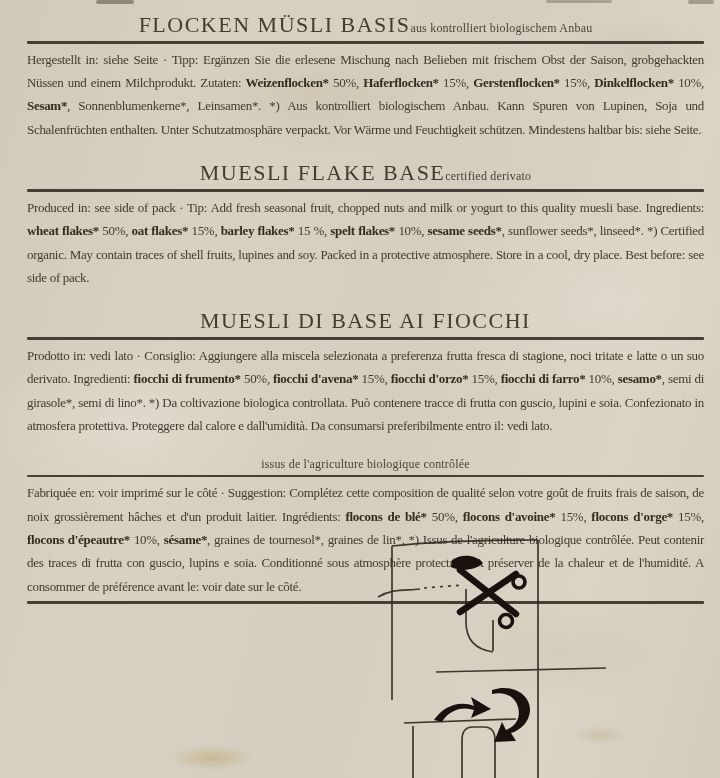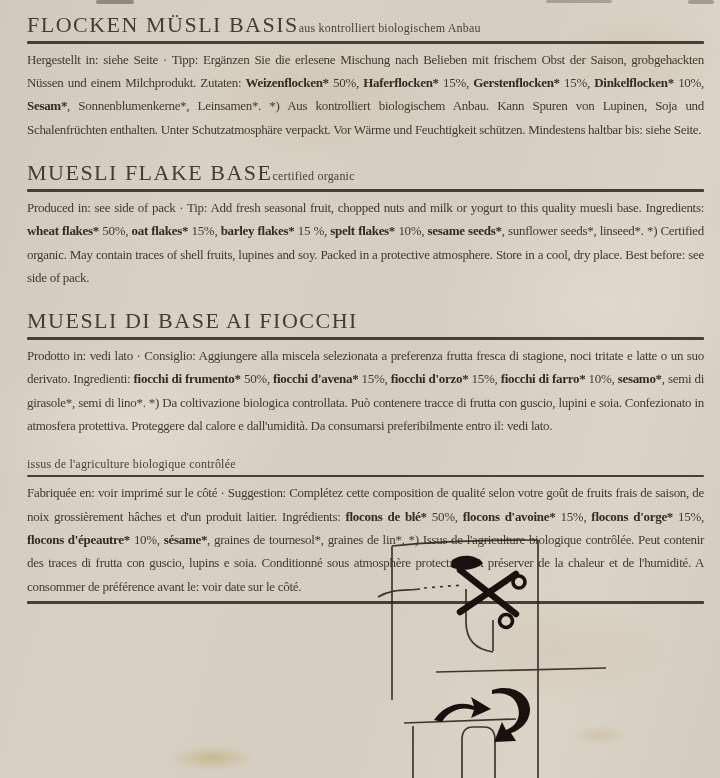--- a/index.html
+++ b/index.html
@@ -16,21 +16,21 @@
       radial-gradient(ellipse 120px 60px at 640px 55px, rgba(150,125,75,.09), transparent 70%),
       radial-gradient(ellipse 220px 130px at 130px 430px, rgba(255,255,245,.20), transparent 70%),
       radial-gradient(ellipse 260px 150px at 600px 300px, rgba(255,255,248,.14), transparent 70%),
       radial-gradient(ellipse 160px 80px at 560px 650px, rgba(150,120,70,.08), transparent 70%),
       radial-gradient(ellipse 60px 18px at 212px 758px, rgba(170,135,45,.30), transparent 70%),
       radial-gradient(ellipse 40px 14px at 600px 735px, rgba(160,130,60,.18), transparent 70%),
       linear-gradient(105deg,#d0cabc,#d7d1c3 28%,#d4cec0 55%,#dad4c6 80%,#d2ccbe);
   }
   .sec{position:relative;}
   .sec + .sec{margin-top:19px;}
-  .sec-head{display:flex;justify-content:flex-start;align-items:baseline;}
+  .sec-head{display:flex;justify-content:center;align-items:baseline;}
   .sec-title{
     margin:0;font-size:22px;font-weight:400;letter-spacing:1.5px;
     color:#443c31;white-space:nowrap;line-height:26px;
   }
   .sec-sub{font-size:12px;color:#4a4237;letter-spacing:.2px;white-space:nowrap;}
   .rule{height:2.6px;background:#39322a;margin-top:3px;border-radius:1px;opacity:.92;}
   .rule.bottom{margin-top:3px;}
   .body-text{
     margin:4px 0 0;text-align:justify;
     font-size:13px;line-height:23.4px;letter-spacing:-.3px;
@@ -57,21 +57,21 @@
       <h2 class="sec-title">FLOCKEN MÜSLI BASIS</h2>
       <span class="sec-sub">aus kontrolliert biologischem Anbau</span>
     </div>
     <div class="rule"></div>
     <p class="body-text"><span>Hergestellt in: siehe Seite · Tipp: Ergänzen Sie die erlesene Mischung nach Belieben mit frischem Obst der Saison, grobgehackten Nüssen und einem Milchprodukt. Zutaten: </span><span class="b">Weizenflocken*</span><span> 50%, </span><span class="b">Haferflocken*</span><span> 15%, </span><span class="b">Gerstenflocken*</span><span> 15%, </span><span class="b">Dinkelflocken*</span><span> 10%, </span><span class="b">Sesam*</span><span>, Sonnenblumenkerne*, Leinsamen*. *) Aus kontrolliert biologischem Anbau. Kann Spuren von Lupinen, Soja und Schalenfrüchten enthalten. Unter Schutzatmosphäre verpackt. Vor Wärme und Feuchtigkeit schützen. Mindestens haltbar bis: siehe Seite.</span></p>
   </section>
 
   <section class="sec">
     <div class="sec-head">
       <h2 class="sec-title">MUESLI FLAKE BASE</h2>
-      <span class="sec-sub">certified organic</span>
+      <span class="sec-sub">certified derivato</span>
     </div>
     <div class="rule"></div>
     <p class="body-text"><span>Produced in: see side of pack · Tip: Add fresh seasonal fruit, chopped nuts and milk or yogurt to this quality muesli base. Ingredients: </span><span class="b">wheat flakes*</span><span> 50%, </span><span class="b">oat flakes*</span><span> 15%, </span><span class="b">barley flakes*</span><span> 15 %, </span><span class="b">spelt flakes*</span><span> 10%, </span><span class="b">sesame seeds*</span><span>, sunflower seeds*, linseed*. *) Certified organic. May contain traces of shell fruits, lupines and soy. Packed in a protective atmosphere. Store in a cool, dry place. Best before: see side of pack.</span></p>
   </section>
 
   <section class="sec">
     <div class="sec-head">
       <h2 class="sec-title">MUESLI DI BASE AI FIOCCHI</h2>
     </div>
     <div class="rule"></div>

